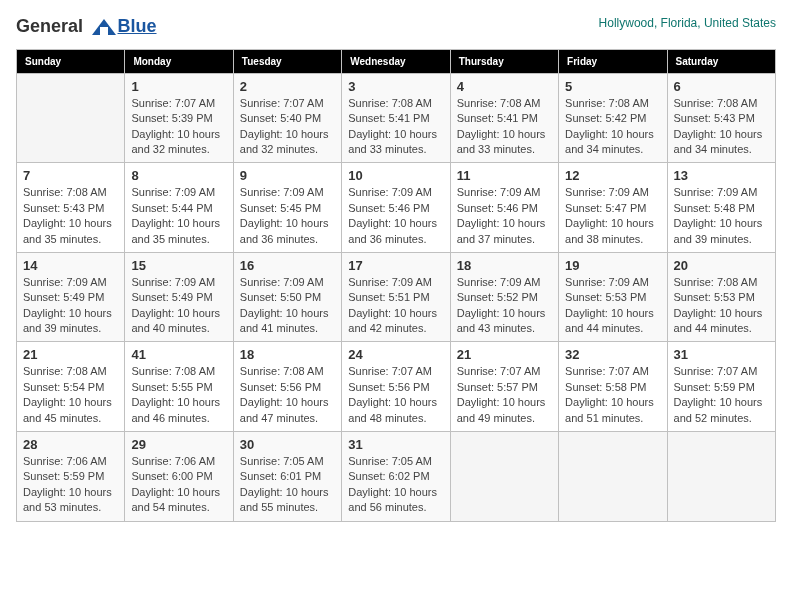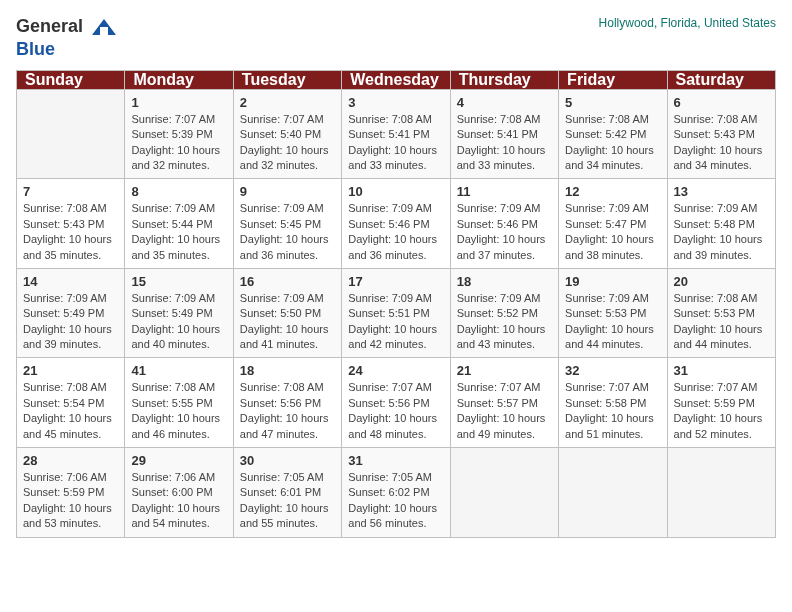--- a/index.html
+++ b/index.html
@@ -11,21 +11,21 @@
       padding: 16px;
     }
     .header-area {
       display: flex;
       justify-content: space-between;
       align-items: flex-start;
       margin-bottom: 10px;
     }
     .logo {
       display: flex;
-      flex-direction: column;
+      flex-direction: row;
       align-items: flex-start;
     }
     .logo-row {
       display: flex;
       align-items: center;
       gap: 4px;
     }
     .title-area {
       text-align: right;
     }
@@ -37,25 +37,25 @@
     .calendar-subtitle {
       font-size: 12px;
       color: #0f766e;
     }
     table {
       width: 100%;
       border-collapse: collapse;
       table-layout: fixed;
     }
     thead tr th {
-      background-color: #7f1d1d;
+      background-color: #000000;
       color: #fff;
       text-align: left;
-      padding: 0 8px;
-      font-size: 16px;
+      padding: 6px 8px;
+      font-size: 10px;
       border: 1px solid #c0c0c0;
     }
     tbody tr td {
       border: 1px solid #c0c0c0;
       vertical-align: top;
       padding: 5px 6px;
       font-size: 11px;
       color: #333;
       background: #fff;
       height: 80px;
@@ -87,21 +87,21 @@
     <div class="logo-row">
       <span>
         <span style="font-size:18px;font-weight:bold;color:#333;">General</span>
         <svg width="28" height="22" viewBox="0 0 28 22" style="vertical-align:middle;margin-left:2px;">
           <polygon points="14,2 26,18 2,18" fill="#1a56a0"></polygon>
           <rect x="10" y="10" width="8" height="8" fill="#fff"></rect>
         </svg>
       </span>
     </div>
     <div>
-      <span style="font-size:18px;font-weight:bold;color:#1a56a0;">Blue</span>
+      <span style="font-size:18px;font-weight:bold;color:#1a56a0;text-decoration:underline;">Blue</span>
     </div>
   </div>
   <div class="title-area">
     <div class="calendar-subtitle">Hollywood, Florida, United States</div>
   </div>
 </div>
 
 <table>
   <thead>
     <tr>

